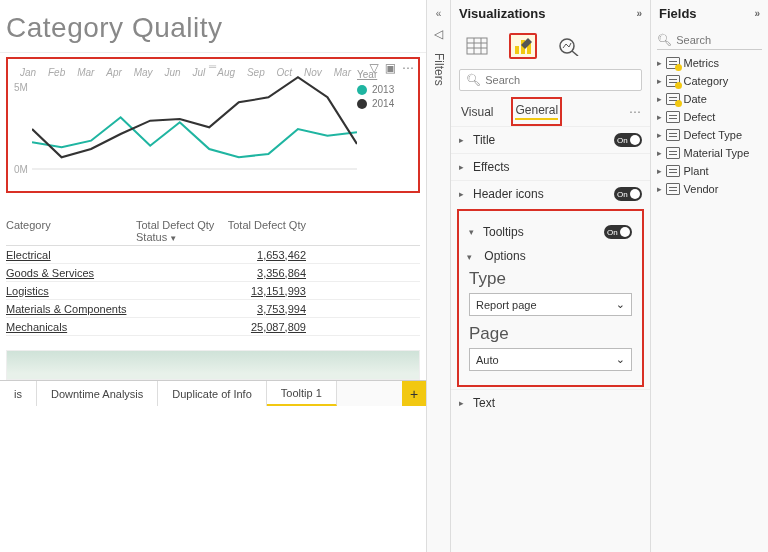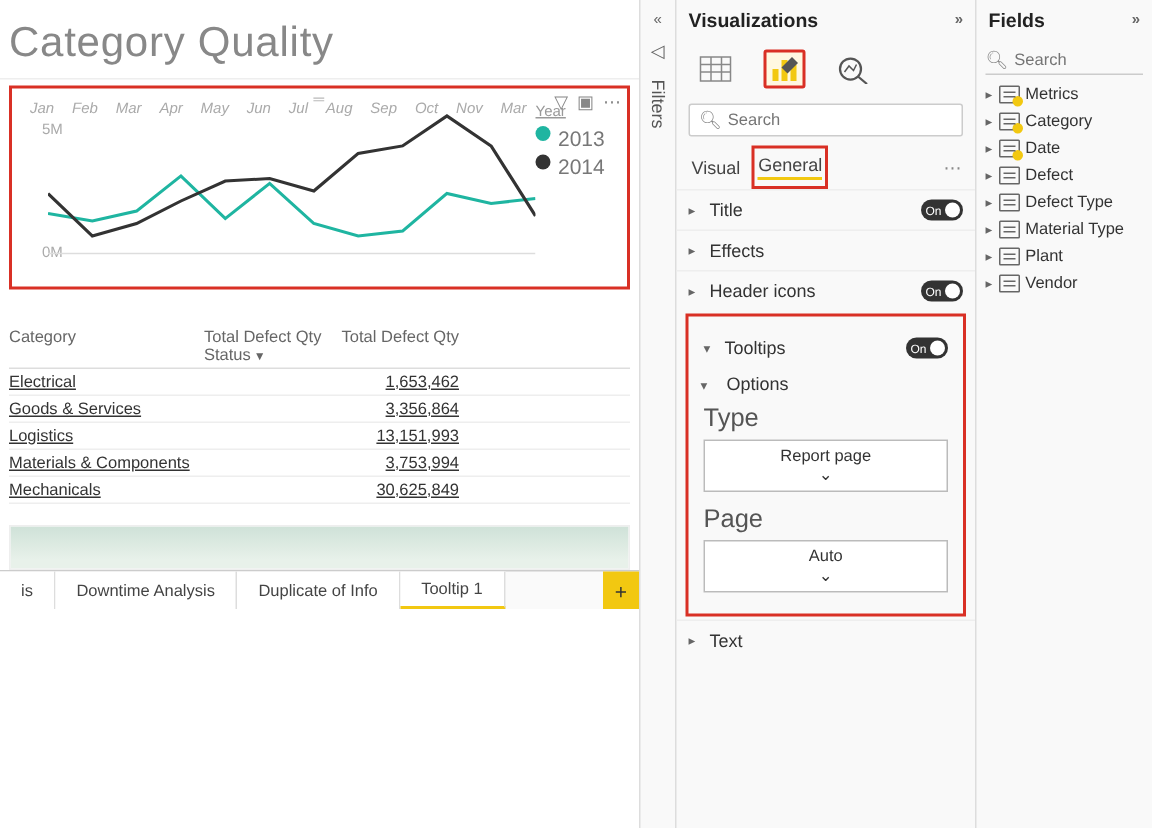--- a/index.html
+++ b/index.html
@@ -5,25 +5,25 @@
 * { box-sizing: border-box; margin: 0; padding: 0; font-family: "Segoe UI", Arial, sans-serif; }
 body { width: 768px; height: 552px; overflow: hidden; display: flex; background: #fff; color: #333; font-size: 12px; }
 .canvas { flex: 1; position: relative; background: #fff; display: flex; flex-direction: column; }
 .title { font-size: 28px; font-weight: 300; color: #888; padding: 12px 6px 8px 6px; border-bottom: 1px solid #eee; letter-spacing: 0.5px; }
 .chart-card { border: 2px solid #d93025; margin: 4px 6px 0 6px; padding: 4px 6px 8px 6px; background: #fff; position: relative; }
 .chart-handle { position: absolute; top: 2px; left: 50%; transform: translateX(-50%); color: #bbb; font-size: 10px; letter-spacing: 1px; }
 .chart-icons { position: absolute; top: 2px; right: 4px; display: flex; gap: 6px; color: #888; font-size: 12px; }
 .chart-title { color: #aaa; font-size: 11px; margin: 10px 0 6px 2px; }
 .chart-body { display: flex; }
 .chart-plot { flex: 1; position: relative; height: 120px; }
-.y-label { position: absolute; left: 14px; font-size: 10px; color: #aaa; transform: translateY(-50%); }
+.y-label { position: absolute; left: 0; font-size: 10px; color: #aaa; transform: translateY(-50%); }
 .x-labels { display: flex; justify-content: space-between; font-size: 10px; color: #aaa; padding: 0 6px; margin-top: 4px; font-style: italic; }
 .legend { width: 55px; padding-top: 6px; }
 .legend-title { font-size: 10px; color: #999; margin-bottom: 4px; text-decoration: underline; }
-.legend-item { display: flex; align-items: flex-start; gap: 5px; font-size: 14px; color: #777; margin-bottom: 3px; }
+.legend-item { display: flex; align-items: center; gap: 5px; font-size: 10px; color: #777; margin-bottom: 3px; }
 .swatch { width: 10px; height: 10px; border-radius: 50%; }
 svg.lines { position: absolute; left: 18px; top: 0; right: 0; bottom: 0; width: calc(100% - 18px); height: 100%; }
 .table { margin: 26px 6px 0 6px; font-size: 11px; }
 .table .head { display: flex; color: #666; border-bottom: 1px solid #ddd; padding-bottom: 2px; }
 .table .col1 { width: 130px; }
 .table .col2 { width: 80px; }
 .table .col3 { width: 90px; text-align: right; }
 .sort-caret { font-size: 8px; margin-left: 2px; }
 .row { display: flex; align-items: center; border-bottom: 1px solid #eee; padding: 2px 0; min-height: 18px; text-decoration: underline; }
 .dot { width: 11px; height: 11px; border-radius: 50%; background: #c0392b; }
@@ -37,34 +37,34 @@
 .filters-label { writing-mode: vertical-rl; font-size: 12px; color: #555; margin-top: 4px; }
 
 .viz-pane { width: 200px; border-left: 1px solid #ddd; background: #f9f9f9; display: flex; flex-direction: column; }
 .pane-header { display: flex; align-items: center; justify-content: space-between; padding: 6px 8px; font-size: 13px; font-weight: 600; color: #222; }
 .sub { font-size: 11px; color: #555; padding: 0 8px; }
 .mode-icons { display: flex; gap: 18px; padding: 6px 12px 8px 12px; align-items: center; }
 .mode-btn { width: 28px; height: 26px; display: flex; align-items: center; justify-content: center; border-radius: 2px; }
 .mode-btn.active { border: 2px solid #d93025; background: #fff8e1; }
 .search-box { margin: 2px 8px 6px 8px; display: flex; align-items: center; border: 1px solid #ccc; background: #fff; padding: 3px 6px; border-radius: 2px; }
 .search-box input { border: none; outline: none; font-size: 11px; width: 100%; background: transparent; }
-.tab-row { display: flex; align-items: center; gap: 6px; padding: 0 8px; font-size: 12px; color: #444; }
+.tab-row { display: flex; align-items: center; gap: 16px; padding: 0 8px; font-size: 12px; color: #444; }
 .tab-row .t { padding: 4px 2px; }
 .tab-row .t.active { border: 2px solid #d93025; }
 .tab-underline { border-bottom: 2px solid #f2c811; display: inline-block; padding-bottom: 1px; }
 .tab-row .more { margin-left: auto; color: #888; letter-spacing: 1px; }
 .section-item { display: flex; align-items: center; padding: 6px 8px; font-size: 12px; color: #333; border-top: 1px solid #eee; }
 .section-item:first-of-type { margin-top: 6px; }
 .chev { width: 10px; display: inline-block; color: #666; font-size: 9px; margin-right: 4px; }
 .toggle { margin-left: auto; width: 28px; height: 14px; background: #333; border-radius: 7px; position: relative; color: #fff; font-size: 8px; display: flex; align-items: center; padding-left: 3px; }
 .toggle::after { content: ""; width: 10px; height: 10px; background: #fff; border-radius: 50%; position: absolute; right: 2px; top: 2px; }
 .tooltips-box { border: 2px solid #d93025; margin: 2px 6px; padding: 2px 2px 8px 2px; }
 .options-head { padding: 4px 6px; font-size: 12px; color: #333; }
 .field-lbl { padding: 2px 8px 2px 8px; font-size: 17px; color: #555; }
-.dropdown { margin: 2px 8px 6px 8px; border: 1px solid #bbb; background: #fff; padding: 4px 6px; font-size: 11px; display: flex; align-items: center; justify-content: space-between; flex-direction: column; }
+.dropdown { margin: 2px 8px 6px 8px; border: 1px solid #bbb; background: #fff; padding: 4px 6px; font-size: 11px; display: flex; align-items: center; justify-content: space-between; }
 
 .fields-pane { width: 118px; border-left: 1px solid #ddd; background: #f9f9f9; display: flex; flex-direction: column; }
 .field-search { margin: 4px 6px; border-bottom: 1px solid #ccc; display: flex; align-items: center; gap: 4px; padding: 2px 0; }
 .field-search input { border: none; outline: none; font-size: 11px; width: 100%; background: transparent; }
 .field-item { display: flex; align-items: center; gap: 4px; padding: 3px 6px; font-size: 11px; color: #333; }
 .field-icon { width: 14px; height: 12px; position: relative; border: 1px solid #666; border-radius: 1px; }
 .field-icon::before, .field-icon::after { content: ""; position: absolute; left: 2px; right: 2px; height: 1px; background: #666; }
 .field-icon::before { top: 3px; } .field-icon::after { top: 6px; }
 .field-badge { position: absolute; right: -3px; bottom: -3px; width: 7px; height: 7px; background: #f2c811; border-radius: 50%; }
 .chevf { font-size: 9px; color: #666; }
@@ -143,21 +143,21 @@
      <div class="col3">13,151,993</div>
    </div>
         <div class="row">
      <div class="col1">Materials &amp; Components</div>
      <div class="col2"><span class="dot"></span></div>
      <div class="col3">3,753,994</div>
    </div>
         <div class="row">
      <div class="col1">Mechanicals</div>
      <div class="col2"><span class="dot"></span></div>
-     <div class="col3">30,625,849</div>
+     <div class="col3">25,087,809</div>
    </div>
       </div>
   </div>
 
   <div class="map-strip"></div>
 
   <div class="tabs">
     <div id="reporttabs" style="display:flex;height:100%">
         <div class="tab">is</div>
         <div class="tab">Downtime Analysis</div>

